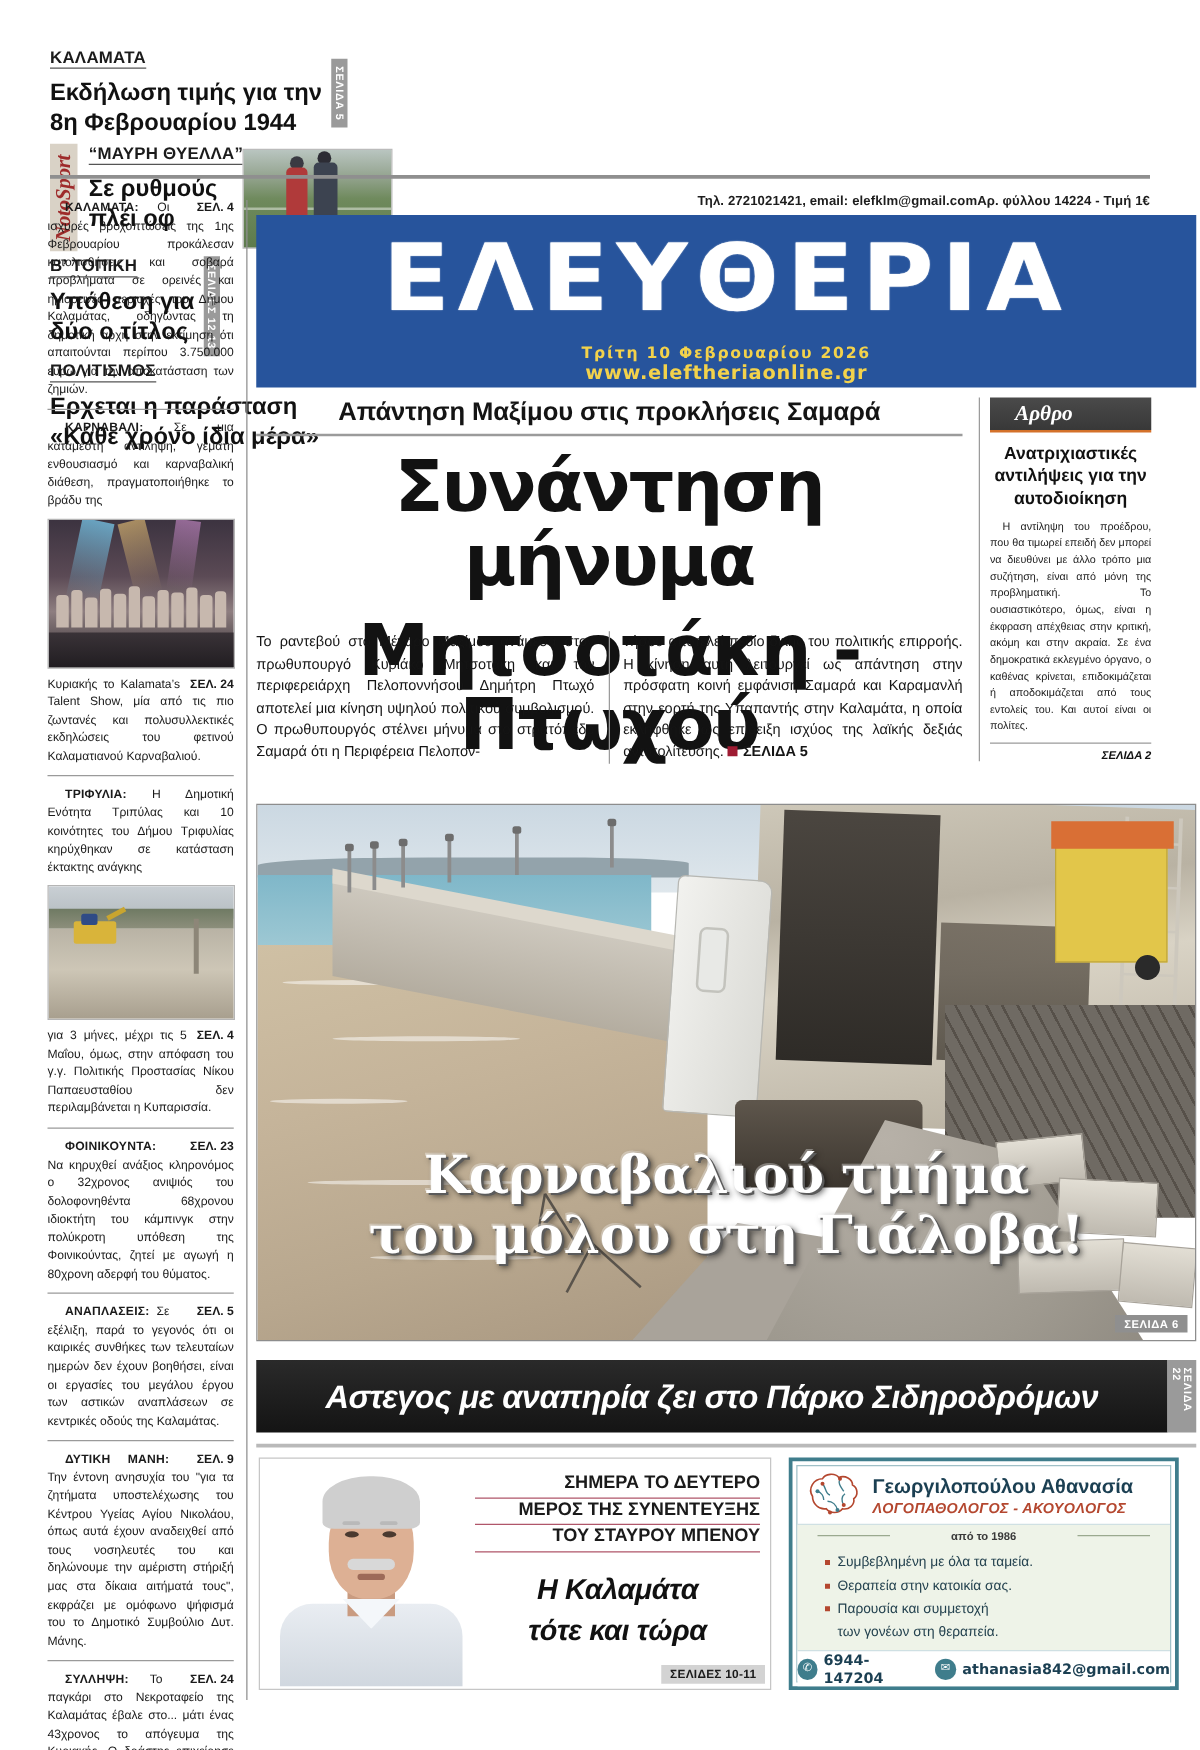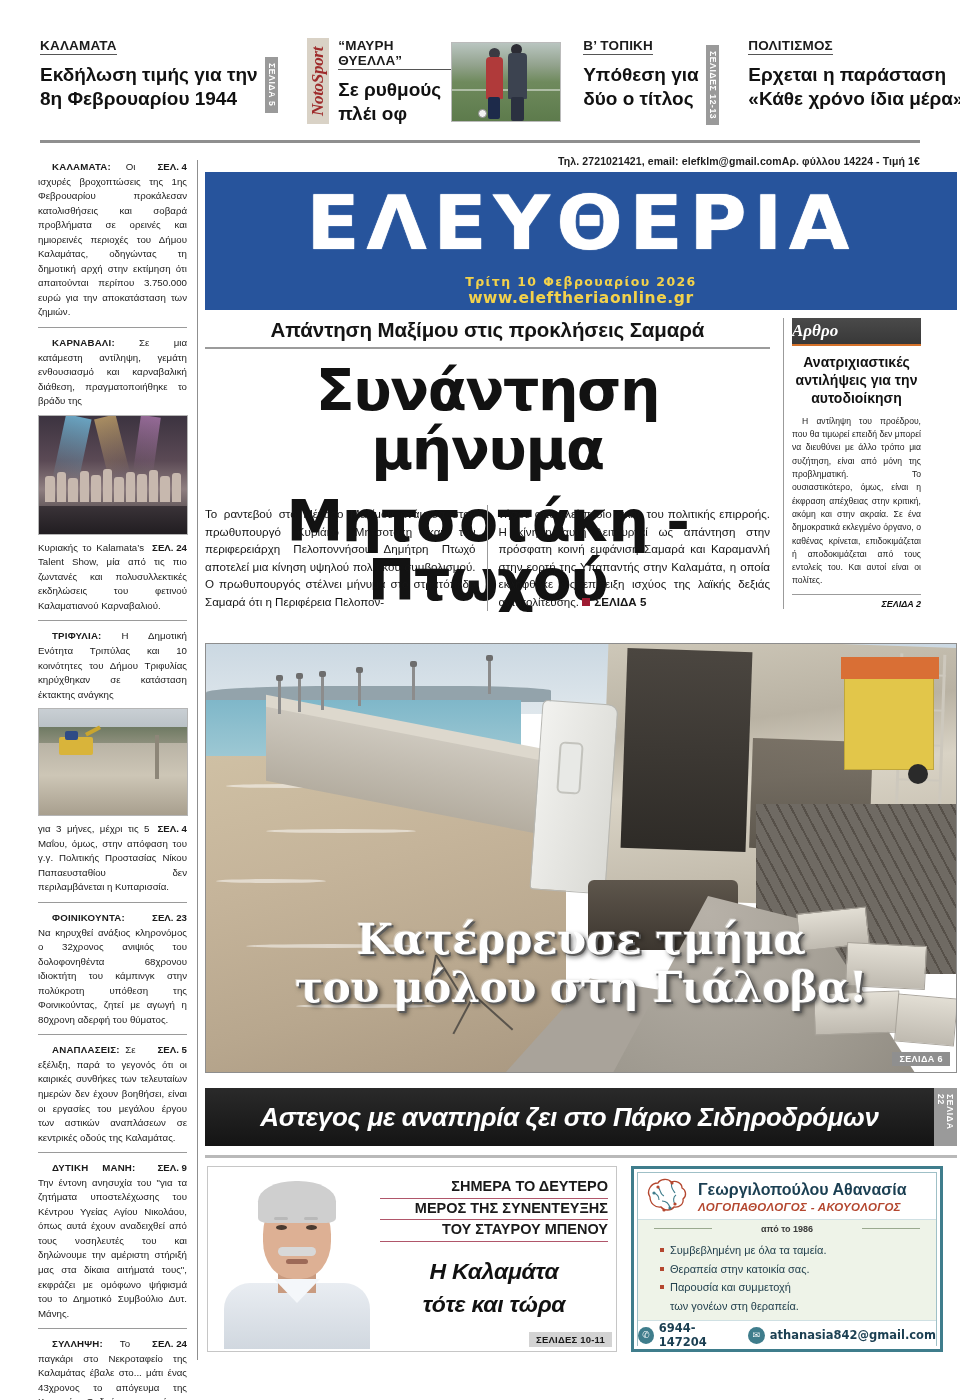--- a/index.html
+++ b/index.html
@@ -8,21 +8,21 @@
     background: #ffffff;
     font-family: "Liberation Sans", sans-serif;
     color: #111;
     overflow: hidden;
   }
   .page { position: relative; width: 960px; height: 1400px; background:#fff; }
 
   
   .teaser-strip {
     position:absolute; left:0; top:0; width:960px; height:146px;
-    display:flex; align-items:stretch; padding: 38px 8px 0 40px;
+    display:flex; align-items:stretch; padding: 38px 8px 0 40px; flex-direction: column;
   }
   .teaser { display:flex; align-items:flex-start; height:94px; }
   .teaser-txt { display:flex; flex-direction:column; justify-content:flex-start; }
   .teaser-kicker {
     font-size:13.5px; font-weight:700; letter-spacing:.2px; color:#1b1b1b;
     border-bottom:1.4px solid #555; display:inline-block; padding-bottom:1px;
     margin-bottom:8px; align-self:flex-start;
   }
   .teaser-head { font-size:19px; line-height:1.26; font-weight:600; color:#111; white-space:nowrap; }
   .pagetab {
@@ -145,21 +145,21 @@
   .pgsquare { display:inline-block; width:8px; height:8px; background:#9e1b32; margin-right:4px; vertical-align:baseline; }
 
   
   .arthro {
     position:absolute; left:783px; top:318px; width:138px;
     border-left:1.3px solid #9b9b9b; padding-left:8px;
   }
   .arthro-hd {
     background:linear-gradient(180deg,#4a4a4a,#383838); color:#fff;
     font-family:"Liberation Serif", serif; font-style:italic; font-weight:700;
-    font-size:17px; padding:3px 0; border-bottom:2.6px solid #d4712a;
+    font-size:17px; padding:3px 20px; border-bottom:2.6px solid #d4712a;
   }
   .arthro-title {
     text-align:center; font-size:14px; line-height:1.28; font-weight:700;
     color:#111; margin:8px 2px 7px 2px;
   }
   .arthro-body { font-size:8.6px; line-height:1.55; text-align:justify; color:#222; text-indent:10px; }
   .arthro-pg { text-align:right; font-size:9px; font-weight:800; font-style:italic; margin-top:6px; padding-top:4px; border-top:1.2px solid #9b9b9b; }
 
   
   .bigphoto {
@@ -475,21 +475,21 @@
     <div class="bp-block" style="left:608px;top:348px;width:86px;height:42px;transform:rotate(-2deg)"></div>
     <div class="bp-block" style="left:690px;top:352px;width:60px;height:48px;transform:rotate(5deg)"></div>
     <div class="bp-rebar">
       <i style="left:10px;top:10px;width:56px;transform:rotate(58deg)"></i>
       <i style="left:10px;top:10px;width:48px;transform:rotate(100deg)"></i>
       <i style="left:48px;top:50px;width:52px;transform:rotate(42deg)"></i>
       <i style="left:48px;top:50px;width:44px;transform:rotate(118deg)"></i>
     </div>
 
     <div class="photo-caption">
-      <div>Κατέρρευσε τμήμα</div>
+      <div>Καρναβαλιού τμήμα</div>
       <div>του μόλου στη Γιάλοβα!</div>
     </div>
     <div class="photo-pg">ΣΕΛΙΔΑ 6</div>
   </div>
 
   <div class="blackband-row">
     <div class="blackband">
       <span>Αστεγος με αναπηρία ζει στο Πάρκο Σιδηροδρόμων</span>
     </div>
     <div class="blackband-tab">ΣΕΛΙΔΑ 22</div>

